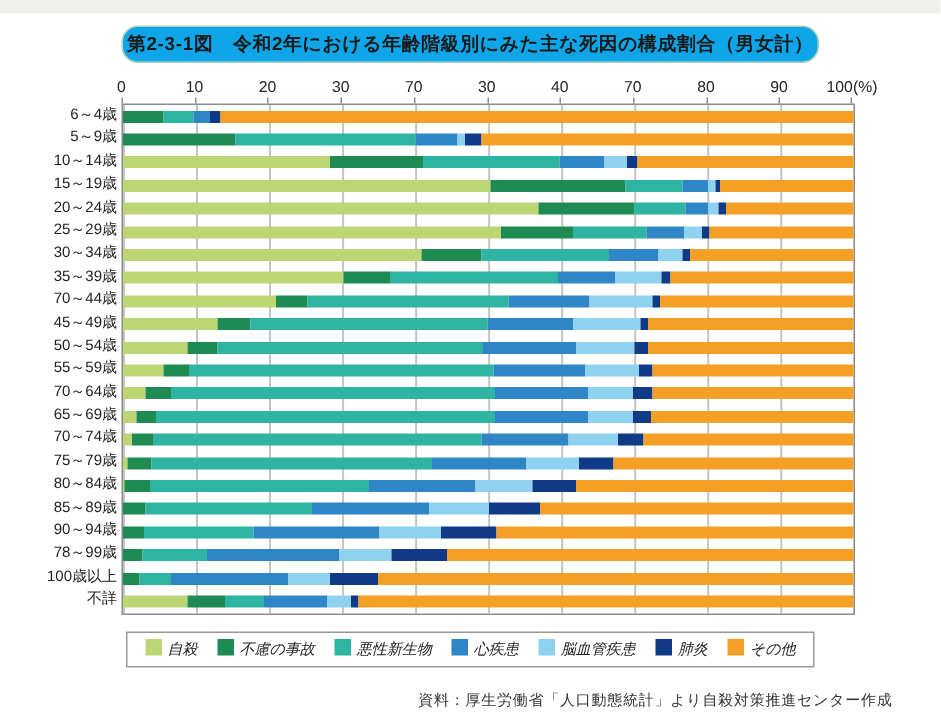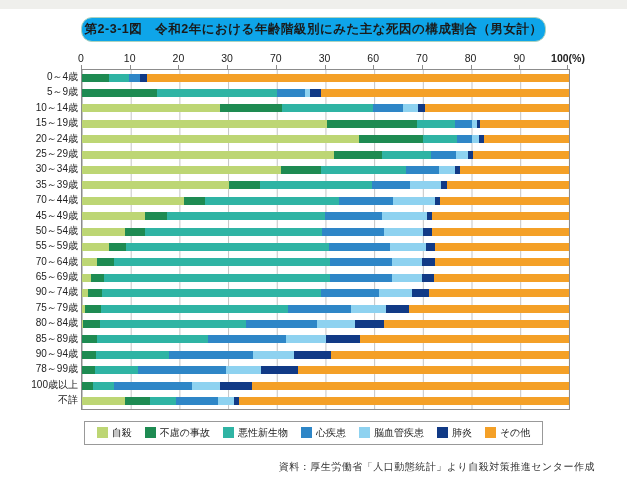--- a/index.html
+++ b/index.html
@@ -41,21 +41,21 @@
     background-size:10% 100%;
   }
   .bar-row{height:15.4px;display:flex;align-items:center;}
   .bar{height:8px;width:100%;display:flex;}
   .seg{height:8px;}
   .legend-wrap{text-align:center;margin-top:11px;}
   .legend{
     display:inline-flex;align-items:center;gap:13px;
     border:1px solid #999;padding:4px 12px;background:#fff;
   }
-  .legend-item{display:inline-flex;align-items:center;gap:4px;}
+  .legend-item{display:inline-flex;align-items:flex-start;gap:4px;font-style:italic;}
   .swatch{width:11px;height:11px;display:inline-block;}
   .legend-label{font-size:10px;color:#222;white-space:nowrap;}
   .source{
     margin-top:15px;margin-right:32px;text-align:right;
     font-size:10px;color:#333;letter-spacing:0.5px;
   }
 </style>
 </head>
 <body>
 
@@ -64,56 +64,56 @@
 <div class="title-pill">第2-3-1図　令和2年における年齢階級別にみた主な死因の構成割合（男女計）</div>
 
 <div class="chart">
   <div class="x-axis">
       <span class="xtick" style="left: 0%;">0</span>
       <span class="xtick" style="left: 10%;">10</span>
       <span class="xtick" style="left: 20%;">20</span>
       <span class="xtick" style="left: 30%;">30</span>
       <span class="xtick" style="left: 40%;">70</span>
       <span class="xtick" style="left: 50%;">30</span>
-      <span class="xtick" style="left: 60%;">60</span>
+      <span class="xtick" style="left: 60%;">40</span>
       <span class="xtick" style="left: 70%;">70</span>
       <span class="xtick" style="left: 80%;">80</span>
       <span class="xtick" style="left: 90%;">90</span>
-      <span class="xtick" style="left: 100%; font-weight: bold;">100(%)</span>
+      <span class="xtick" style="left: 100%;">100(%)</span>
     </div>
   <div class="tickmarks">
       <span class="tickmark" style="left: calc(0% + 0px);"></span>
       <span class="tickmark" style="left: calc(10% + 0px);"></span>
       <span class="tickmark" style="left: calc(20% + 0px);"></span>
       <span class="tickmark" style="left: calc(30% + 0px);"></span>
       <span class="tickmark" style="left: calc(40% + 0px);"></span>
       <span class="tickmark" style="left: calc(50% + 0px);"></span>
       <span class="tickmark" style="left: calc(60% + 0px);"></span>
       <span class="tickmark" style="left: calc(70% + 0px);"></span>
       <span class="tickmark" style="left: calc(80% + 0px);"></span>
       <span class="tickmark" style="left: calc(90% + 0px);"></span>
       <span class="tickmark" style="left: calc(100% - 1px);"></span>
     </div>
   <div class="chart-body">
     <div class="ylabels">
-        <div class="ylabel">0～4歳</div>
+        <div class="ylabel">6～4歳</div>
         <div class="ylabel">5～9歳</div>
         <div class="ylabel">10～14歳</div>
         <div class="ylabel">15～19歳</div>
         <div class="ylabel">20～24歳</div>
         <div class="ylabel">25～29歳</div>
         <div class="ylabel">30～34歳</div>
         <div class="ylabel">35～39歳</div>
         <div class="ylabel">70～44歳</div>
         <div class="ylabel">45～49歳</div>
         <div class="ylabel">50～54歳</div>
         <div class="ylabel">55～59歳</div>
         <div class="ylabel">70～64歳</div>
         <div class="ylabel">65～69歳</div>
-        <div class="ylabel">90～74歳</div>
+        <div class="ylabel">70～74歳</div>
         <div class="ylabel">75～79歳</div>
         <div class="ylabel">80～84歳</div>
         <div class="ylabel">85～89歳</div>
         <div class="ylabel">90～94歳</div>
         <div class="ylabel">78～99歳</div>
         <div class="ylabel">100歳以上</div>
         <div class="ylabel">不詳</div>
       </div>
     <div class="plot">
         <div class="bar-row">

